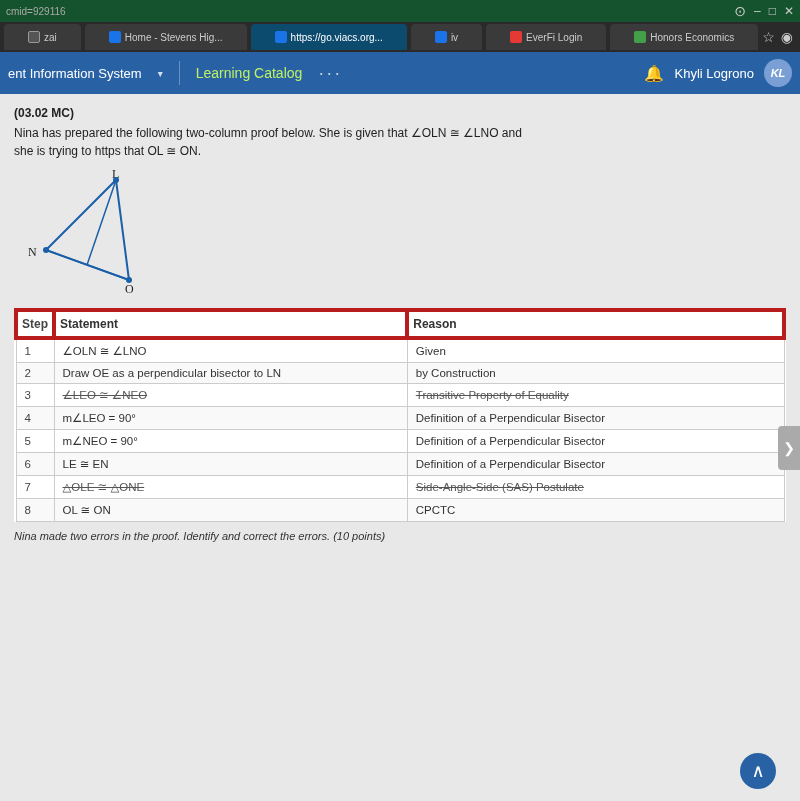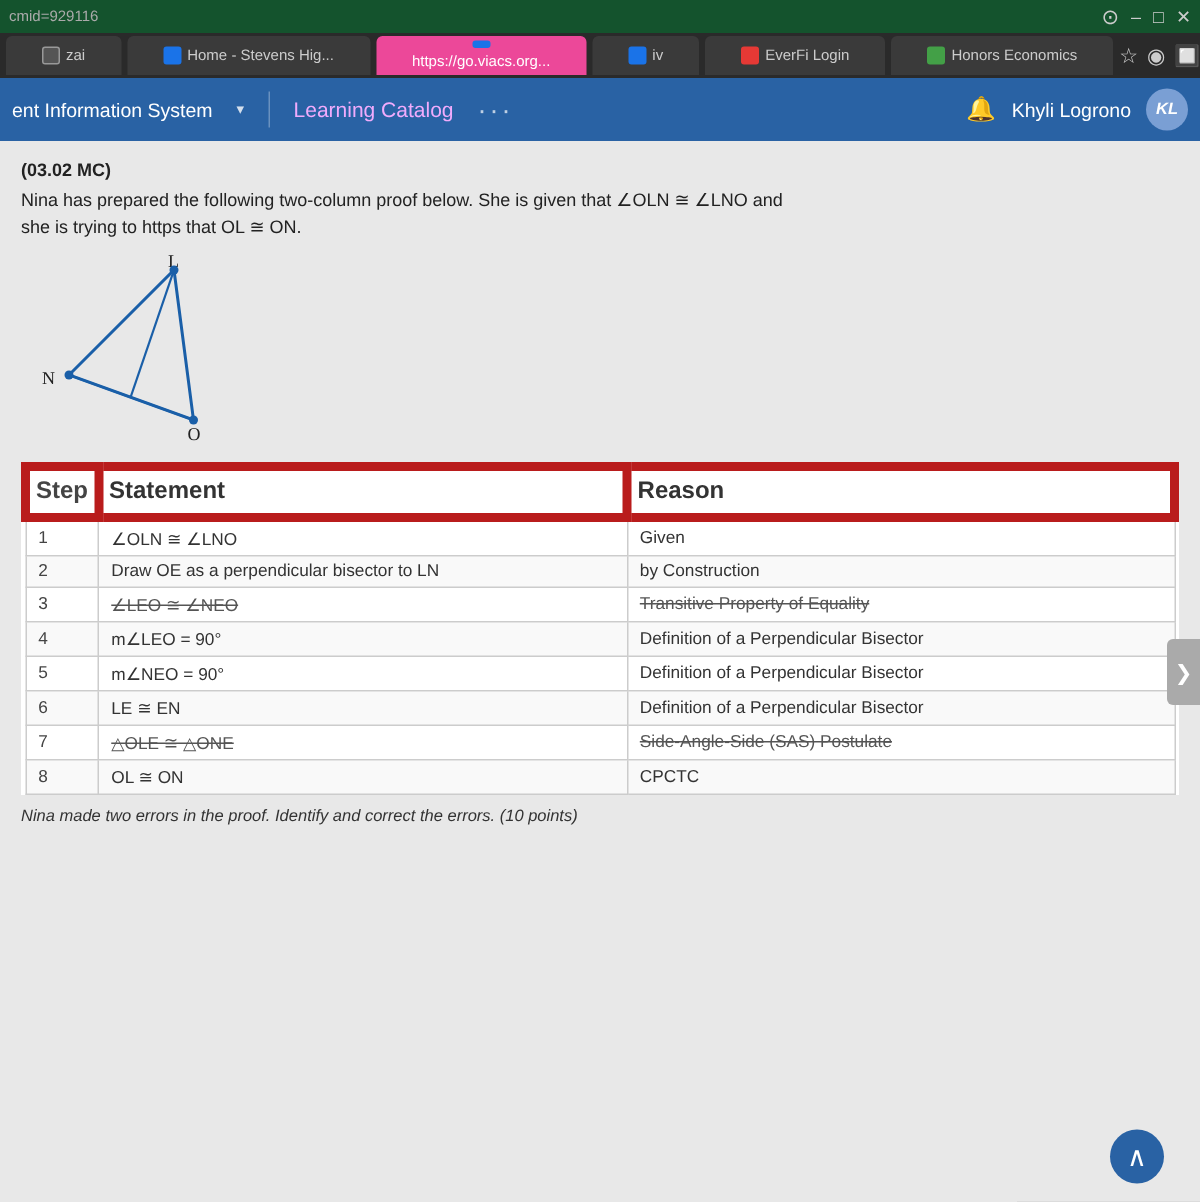--- a/index.html
+++ b/index.html
@@ -44,23 +44,22 @@
       font-size: 10px;
       padding: 3px 24px;
       border-radius: 4px 4px 0 0;
       display: flex;
       align-items: center;
       gap: 4px;
       height: 26px;
       white-space: nowrap;
     }
     .tab.active {
-      background: #ec4899;
+      background: #0c4a6e;
       color: #fff;
-      flex-direction: column;
     }
     .tab-favicon {
       width: 12px;
       height: 12px;
       background: #888;
       border-radius: 2px;
       display: inline-block;
     }
     .tab-favicon.blue { background: #1a73e8; }
     .tab-favicon.red { background: #e53935; }
@@ -93,21 +92,21 @@
       color: white;
       font-weight: 400;
     }
     .nav-bar .nav-dropdown {
       font-size: 10px;
       color: rgba(255,255,255,0.8);
     }
     .nav-bar .learning-catalog {
       font-size: 14px;
       font-weight: 500;
-      color: #f0abfc;
+      color: #bef264;
     }
     .nav-bar .nav-dots {
       color: rgba(255,255,255,0.7);
       font-size: 18px;
       letter-spacing: 2px;
     }
     .nav-bar .nav-right {
       margin-left: auto;
       display: flex;
       align-items: center;
@@ -181,22 +180,22 @@
       border-collapse: collapse;
       background: white;
       font-size: 12px;
       border: 1px solid #999;
     }
     .proof-table th {
       background: white;
       font-weight: bold;
       text-align: left;
       padding: 5px 4px;
-      border: 6px solid #b91c1c;
-      font-size: 16px;
+      border: 4px solid #b91c1c;
+      font-size: 12px;
     }
     .proof-table td {
       padding: 4px 8px;
       border: 1px solid #ccc;
       vertical-align: middle;
       font-size: 11.5px;
     }
     .proof-table tr:nth-child(even) {
       background: #f9f9f9;
     }

